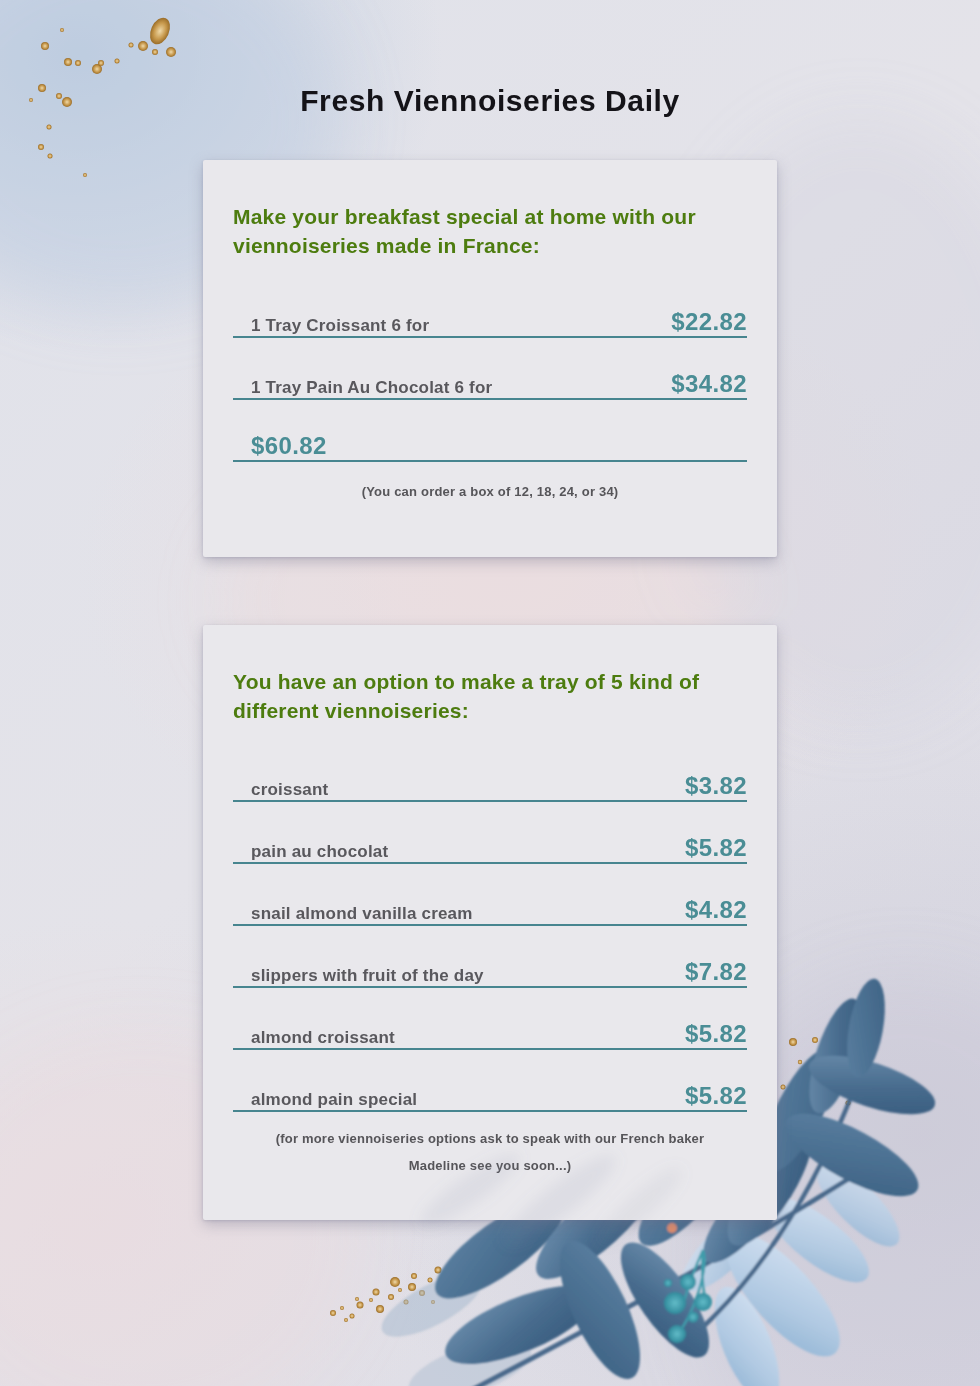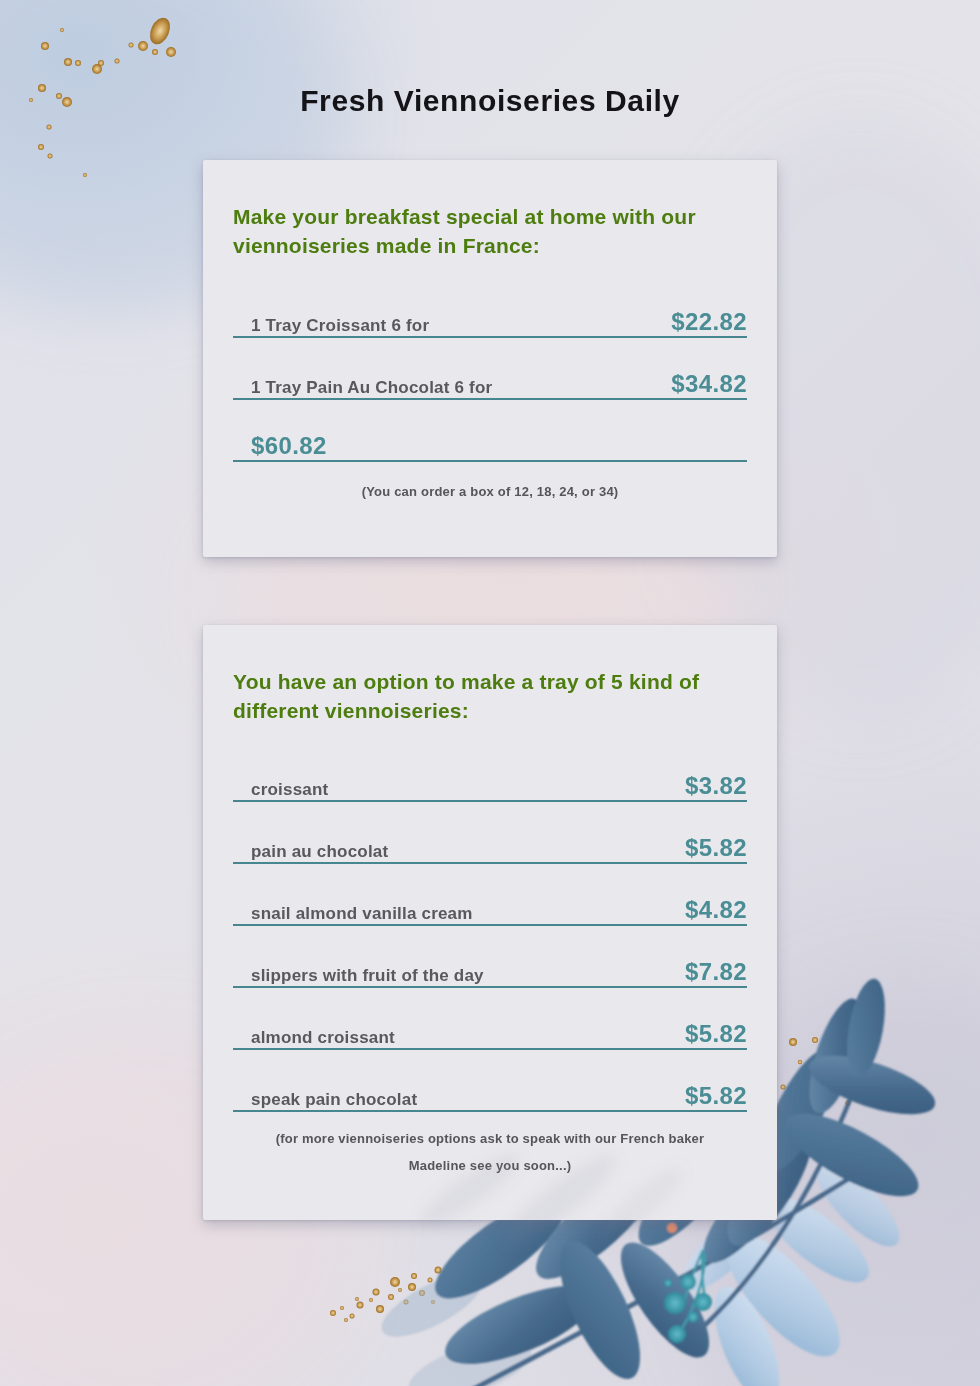--- a/index.html
+++ b/index.html
@@ -239,21 +239,21 @@
     </div>
     <div class="row">
       <span class="label">slippers with fruit of the day</span>
       <span class="price">$7.82</span>
     </div>
     <div class="row">
       <span class="label">almond croissant</span>
       <span class="price">$5.82</span>
     </div>
     <div class="row">
-      <span class="label">speak pain chocolat</span>
+      <span class="label">almond pain special</span>
       <span class="price">$5.82</span>
     </div>
   </div>
   <p class="note">(for more viennoiseries options ask to speak with our French baker Madeline see you soon...)</p>
 </section>
 
 <svg id="decor-front" class="decor-layer" viewBox="0 0 980 1386">
   <defs>
       <filter id="soft7" x="-60%" y="-60%" width="220%" height="220%">
         <feGaussianBlur stdDeviation="7"></feGaussianBlur>

